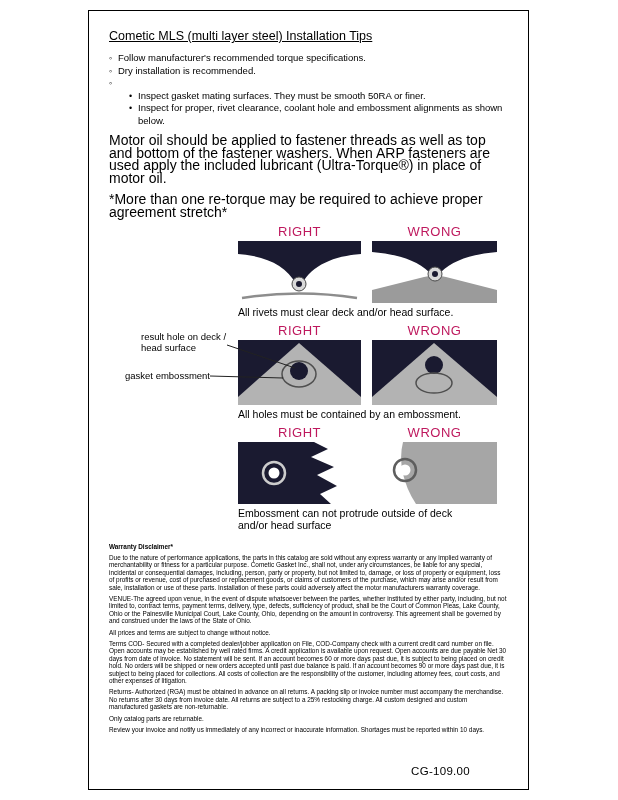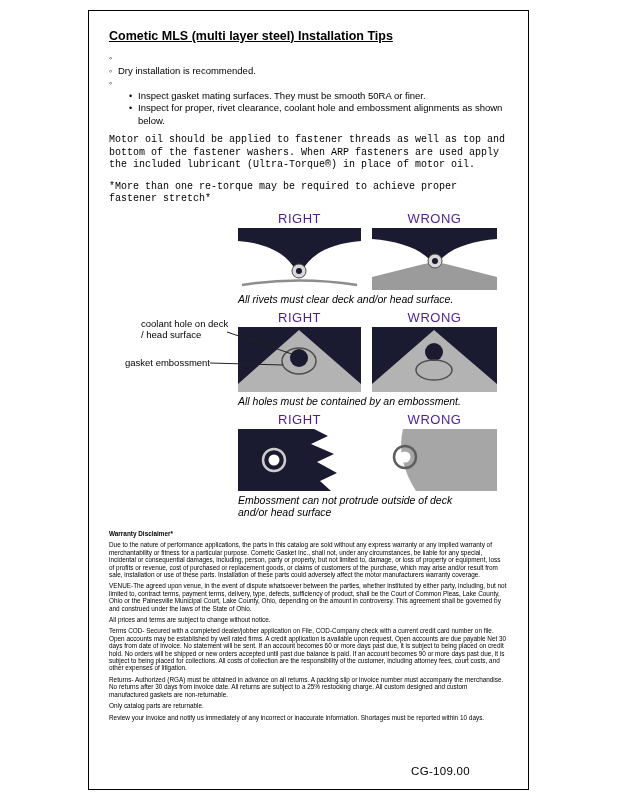--- a/index.html
+++ b/index.html
@@ -12,40 +12,40 @@
     height: 780px;
     margin: 10px 0 0 88px;
     border: 1px solid #000;
     padding: 14px 22px 0 20px;
     overflow: hidden;
     background: #fff;
   }
 
   .title {
     font-size: 12.5px;
-    font-weight: bold;
+    font-weight: normal;
     text-decoration: underline;
     margin: 4px 0 0 0;
   }
 
   .bullets { margin-top: 9px; }
   .b-line { display: flex; font-size: 9.5px; line-height: 12.5px; }
   .b-line.sub { padding-left: 20px; }
   .b-marker { width: 9px; flex: 0 0 9px; font-size: 9px; }
 
   .diesel-heading { font-size: 11px; font-weight: bold; margin: 11px 0 0 0; }
-  .para { font-size: 10px; line-height: 12.6px; margin: 7px 8px 0 0; width: 397px; font-family: Liberation Mono, monospace; }
+  .para { font-size: 14px; line-height: 12.6px; margin: 7px 8px 0 0; width: 397px; }
   .para.note { margin-top: 9px; }
 
   .fig-row { position: relative; margin-top: 5px; }
   .fig-cols { margin-left: 129px; display: flex; gap: 11px; }
   .fig-col { }
-  .fig-label { text-align: center; font-size: 13px; letter-spacing: .5px; line-height: 15px; margin-bottom: 2px; color: #4c1d95; }
+  .fig-label { text-align: center; font-size: 13px; letter-spacing: .5px; line-height: 15px; margin-bottom: 2px; color: #be185d; }
   .fig-col svg { display: block; }
-  .fig-caption { margin: 3px 0 0 129px; font-size: 10.5px; line-height: 12px; font-style: italic; }
+  .fig-caption { margin: 3px 0 0 129px; font-size: 10.5px; line-height: 12px; }
   .fig-caption.wide { width: 238px; }
 
   .ann { position: absolute; font-size: 9.5px; line-height: 11.5px; }
   .ann1 { left: 32px; top: 8px; width: 92px; }
   .ann2 { left: 16px; top: 47px; }
   .ann-lines { position: absolute; left: 0; top: 0; pointer-events: none; }
 
   .warranty { margin-top: 12px; width: 398px; }
   .w-heading { font-size: 6.4px; font-weight: bold; line-height: 7.4px; }
   .warranty p { font-size: 6.4px; line-height: 7.4px; margin: 4px 0 0 0; }
@@ -55,40 +55,41 @@
 </head>
 <body>
 
 <div class="page">
 
   <h1 class="title">Cometic MLS (multi layer steel) Installation Tips</h1>
 
   <div class="bullets">
     <div class="b-line">
       <span class="b-marker">◦</span>
+      <span>Follow manufacturer's recommended torque specifications.</span>
     </div>
     <div class="b-line">
       <span class="b-marker">◦</span>
       <span>Dry installation is recommended.</span>
     </div>
     <div class="b-line">
       <span class="b-marker">◦</span>
     </div>
     <div class="b-line sub">
       <span class="b-marker">•</span>
       <span>Inspect gasket mating surfaces.  They must be smooth 50RA or finer.</span>
     </div>
     <div class="b-line sub">
       <span class="b-marker">•</span>
       <span>Inspect for proper, rivet clearance, coolant hole and embossment alignments as shown below.</span>
     </div>
   </div>
 
   <p class="para">Motor oil should be applied to fastener threads as well as top and bottom of the fastener washers. When ARP fasteners are used apply the included lubricant (Ultra-Torque®) in place of motor oil.</p>
-  <p class="para note">*More than one re-torque may be required to achieve proper fastener stretch*</p>
+  <p class="para note">*More than one re-torque may be required to achieve proper agreement stretch*</p>
 
   <div class="fig-row">
     <div class="fig-cols">
       <div class="fig-col">
         <div class="fig-label">RIGHT</div>
         <svg width="123" height="62" viewBox="0 0 123 62">
           <rect width="123" height="62" fill="#ffffff"></rect>
           <path d="M0,0 H123 V13 C96,15 74,24 64,43 L58,43 C48,24 27,15 0,13 Z" fill="#1a1a30"></path>
           <path d="M4,57 Q61,48 119,57" stroke="#8d8d8d" stroke-width="2.5" fill="none"></path>
           <circle cx="61" cy="43" r="7" fill="#d9d9d9" stroke="#4a4a4a" stroke-width="1"></circle>
@@ -103,21 +104,21 @@
           <path d="M0,62 V49 L52,36 Q63,33 74,36 L125,49 V62 Z" fill="#9b9b9b"></path>
           <circle cx="63" cy="33" r="7" fill="#d9d9d9" stroke="#4a4a4a" stroke-width="1"></circle>
           <circle cx="63" cy="33" r="3" fill="#1a1a30"></circle>
         </svg>
       </div>
     </div>
     <div class="fig-caption">All rivets must clear deck and/or head surface.</div>
   </div>
 
   <div class="fig-row row2">
-    <div class="ann ann1">coolant hole on deck / head surface</div>
+    <div class="ann ann1">result hole on deck / head surface</div>
     <div class="ann ann2">gasket embossment</div>
     <div class="fig-cols">
       <div class="fig-col">
         <div class="fig-label">RIGHT</div>
         <svg width="123" height="65" viewBox="0 0 123 65">
           <rect width="123" height="65" fill="#1a1a30"></rect>
           <path d="M61,3 L123,57 V65 H0 V57 Z" fill="#b3b3b3"></path>
           <circle cx="61" cy="31" r="9" fill="#1a1a30"></circle>
           <ellipse cx="61" cy="34" rx="17" ry="13" fill="none" stroke="#4f4f4f" stroke-width="1.5"></ellipse>
         </svg>

